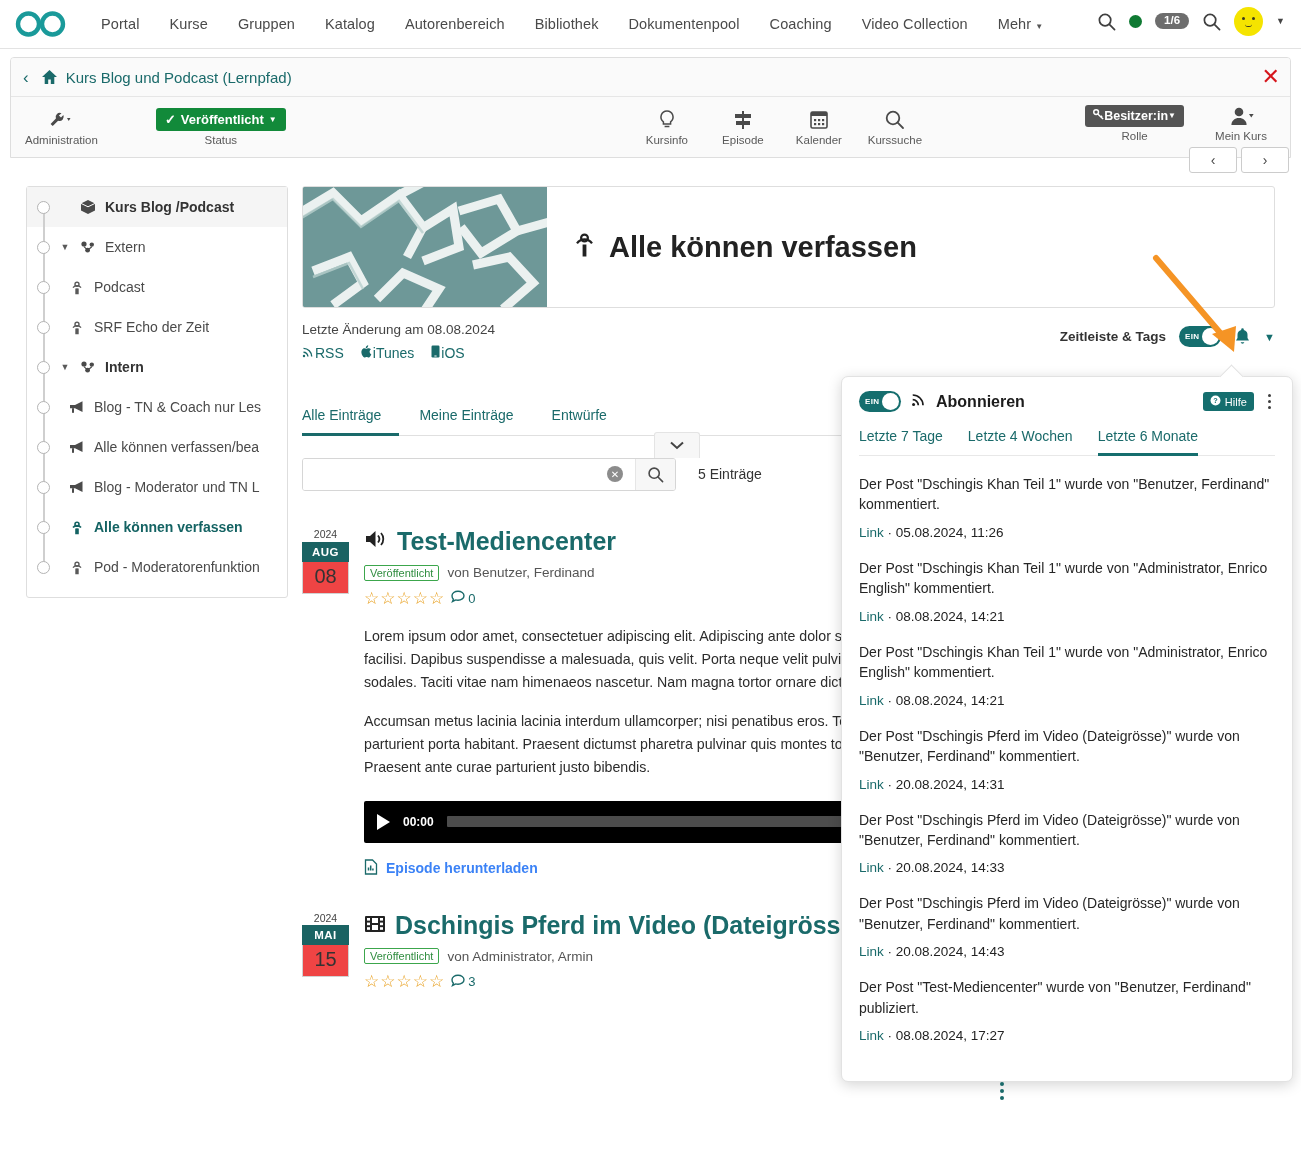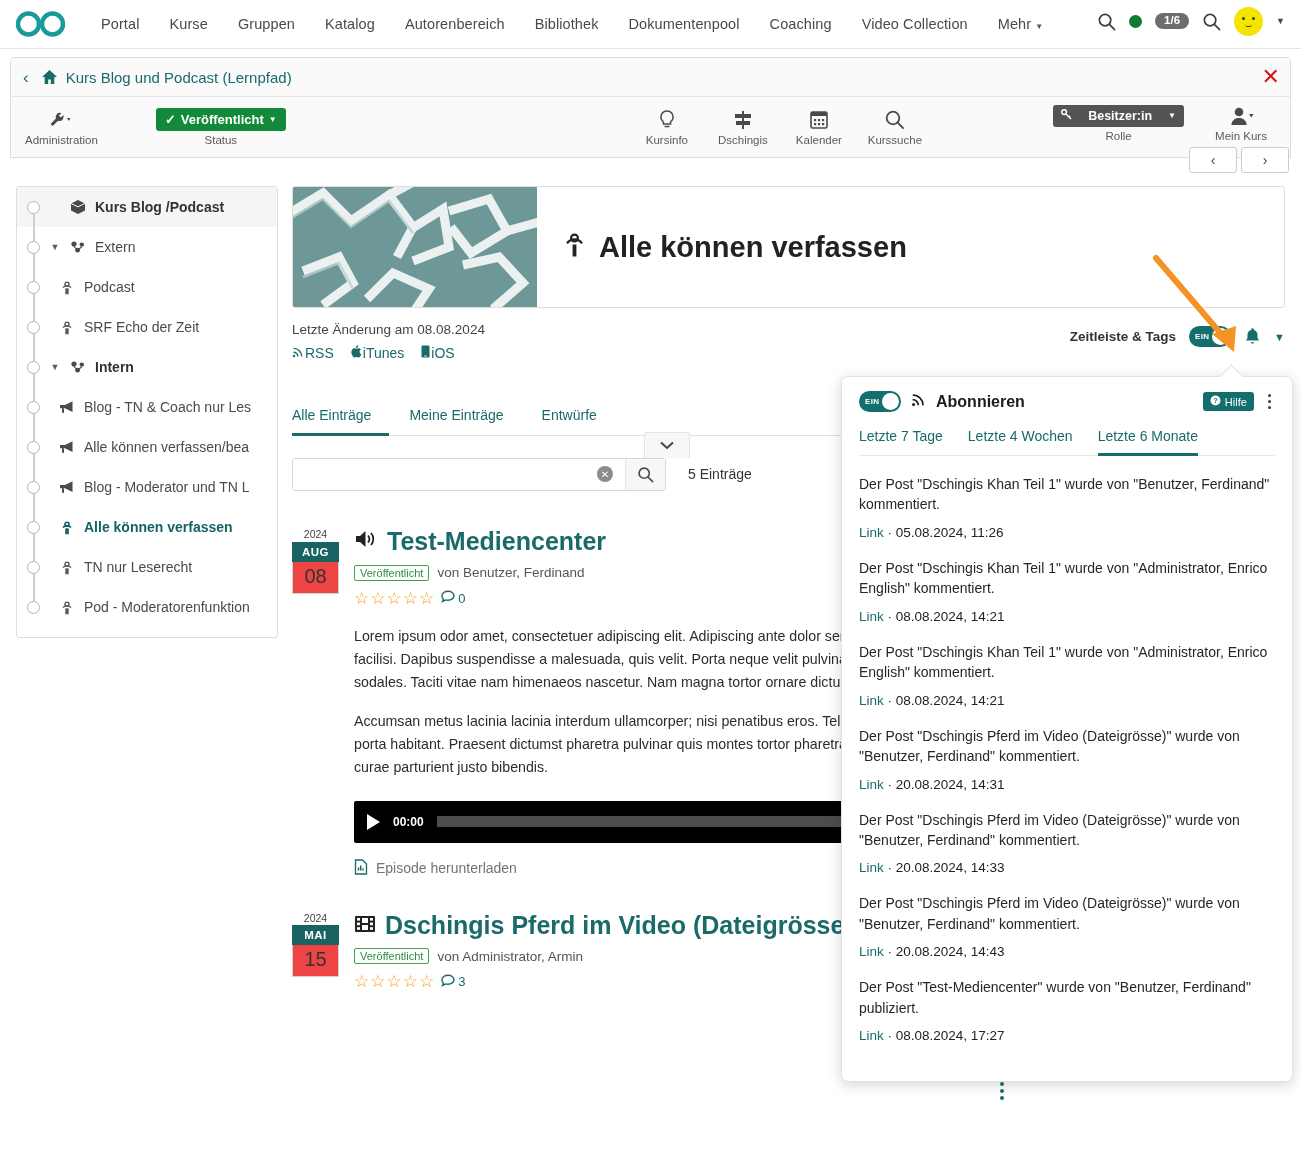--- a/index.html
+++ b/index.html
@@ -79,37 +79,37 @@
     cursor:pointer; min-width:62px; gap:3px;
   }
   .tool-icon { height:22px; display:flex; align-items:center; justify-content:center; }
   .tool-label { font-size:11.5px; color:#5a5a5a; white-space:nowrap; }
   .status-pill {
     background:#128a3a; color:#fff; font-size:13px; font-weight:bold;
     border-radius:3px; padding:4px 9px; display:flex; align-items:center; gap:5px; line-height:1.2;
   }
   .role-pill {
     background:#545454; color:#fff; font-size:12.5px; font-weight:bold;
-    border-radius:3px; padding:3px 8px; display:flex; align-items:center; gap:16px; line-height:1.3;
+    border-radius:3px; padding:3px 8px; display:flex; align-items:center; gap:0; line-height:1.3;
   }
   .tool-center { display:flex; gap:14px; margin-left:auto; margin-right:auto; }
   .tool-right { display:flex; gap:26px; align-items:center; position:absolute; right:18px; top:8px;}
 
   
   .pager {
     position:absolute; right:12px; top:147px; display:flex; gap:4px; z-index:5;
   }
   .pager-btn {
     width:48px; height:26px; border:1px solid #ccc; background:#fff; border-radius:3px;
     display:flex; align-items:center; justify-content:center; cursor:pointer;
     color:#444; font-size:14px;
   }
 
   
-  .content { display:flex; padding:0 16px; margin-top:28px; }
+  .content { display:flex; padding:0 26px; margin-top:28px; }
 
   
   .sidebar {
     width:262px; flex:0 0 262px; border:1px solid #dedede; border-radius:3px;
     background:#fff; padding:0 0 10px 0; align-self:flex-start;
   }
   .side-item {
     display:flex; align-items:center; height:40px; position:relative;
     padding-left:10px; cursor:pointer; font-size:14px; color:#4a4a4a;
   }
@@ -195,21 +195,21 @@
   .stars-row { margin-top:7px; display:flex; align-items:center; gap:6px; }
   .stars { color:#e8a020; font-size:17px; letter-spacing:1px; }
   .cmt { display:flex; align-items:center; gap:3px; color:#1a6a6a; font-size:13px;}
   .para { font-size:14.2px; line-height:1.62; color:#2c2c2c; margin-top:16px; }
   .player {
     margin-top:22px; background:#000; height:42px; display:flex; align-items:center; padding:0 13px; gap:13px; border-radius:2px;
   }
   .play-tri { width:0;height:0;border-left:13px solid #fff;border-top:8px solid transparent;border-bottom:8px solid transparent;cursor:pointer;}
   .ptime { color:#fff; font-size:12px; font-weight:bold; font-family:"Liberation Sans", sans-serif;}
   .pbar { flex:1; height:11px; background:#4c4c4c; border-radius:1px; }
-  .dl-row { margin-top:16px; display:flex; align-items:center; gap:8px; color:#737373; font-size:14px; cursor:pointer;}
+  .dl-row { margin-top:16px; display:flex; align-items:center; gap:8px; color:#3b82f6; font-size:14px; cursor:pointer;font-weight:bold;}
 
   
   .notif {
     position:absolute; left:841px; top:376px; width:452px; height:706px;
     background:#fff; border:1px solid #e2e2e2; border-radius:7px;
     box-shadow:0 3px 14px rgba(0,0,0,.17); z-index:40; padding:14px 17px 10px 17px;
   }
   .notif-arrow {
     position:absolute; right:52px; top:-9px; width:17px; height:17px; background:#fff;
     border-left:1px solid #e2e2e2; border-top:1px solid #e2e2e2; transform:rotate(45deg);
@@ -329,21 +329,21 @@
         <span class="tool-label">Kursinfo</span>
       </div>
       <div class="tool-item">
         <span class="tool-icon">
           <svg width="22" height="22" viewBox="0 0 22 22">
               <rect x="10" y="2" width="2" height="18" fill="#4a4a4a"></rect>
               <rect x="3" y="5" width="16" height="4" fill="#4a4a4a"></rect>
               <rect x="4" y="12" width="14" height="4" fill="#4a4a4a"></rect>
             </svg>
         </span>
-        <span class="tool-label">Dschingis</span>
+        <span class="tool-label">Episode</span>
       </div>
       <div class="tool-item">
         <span class="tool-icon">
           <svg width="20" height="21" viewBox="0 0 20 21">
               <rect x="2" y="3" width="16" height="16" rx="1.5" fill="none" stroke="#4a4a4a" stroke-width="1.6"></rect>
               <rect x="2" y="3" width="16" height="4" fill="#4a4a4a"></rect>
               <g fill="#4a4a4a">
                 <rect x="5" y="10" width="2.2" height="2.2"></rect>
                 <rect x="9" y="10" width="2.2" height="2.2"></rect>
                 <rect x="13" y="10" width="2.2" height="2.2"></rect>
@@ -514,32 +514,20 @@
       <span class="side-ico">
         <svg width="16" height="16" viewBox="0 0 16 16" fill="none" stroke="#146363" stroke-width="1.6">
             <circle cx="8" cy="5.2" r="2"></circle>
             <path d="M4 8.6a5 5 0 0 1 8 0"></path>
             <path d="M7 9.4 L7 14.5 L9 14.5 L9 9.4" fill="#146363"></path>
           </svg>
       </span>
       <span class="side-lbl">Alle können verfassen</span>
     </div>
 
-    <div class="side-item indent-1">
-      <span class="node-line"></span>
-      <span class="node-circle" style="position:absolute;left:10px;"></span>
-      <span class="side-ico">
-        <svg width="16" height="16" viewBox="0 0 16 16" fill="none" stroke="#5a5a5a" stroke-width="1.4">
-            <circle cx="8" cy="5.2" r="2"></circle>
-            <path d="M4 8.6a5 5 0 0 1 8 0"></path>
-            <path d="M7 9.4 L7 14.5 L9 14.5 L9 9.4" fill="#5a5a5a"></path>
-          </svg>
-      </span>
-      <span class="side-lbl">TN nur Leserecht</span>
-    </div>
 
     <div class="side-item indent-1">
       <span class="node-line"></span>
       <span class="node-circle" style="position:absolute;left:10px;"></span>
       <span class="side-ico">
         <svg width="16" height="16" viewBox="0 0 16 16" fill="none" stroke="#5a5a5a" stroke-width="1.4">
             <circle cx="8" cy="5.2" r="2"></circle>
             <path d="M4 8.6a5 5 0 0 1 8 0"></path>
             <path d="M7 9.4 L7 14.5 L9 14.5 L9 9.4" fill="#5a5a5a"></path>
           </svg>

